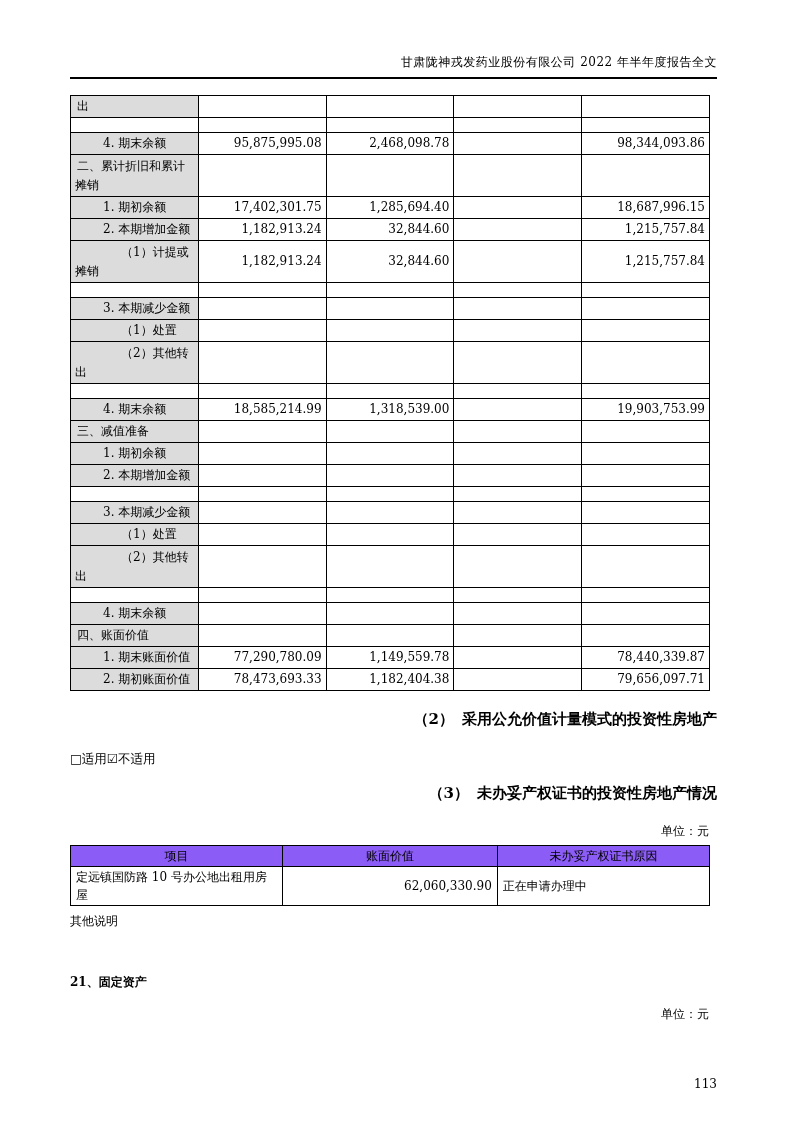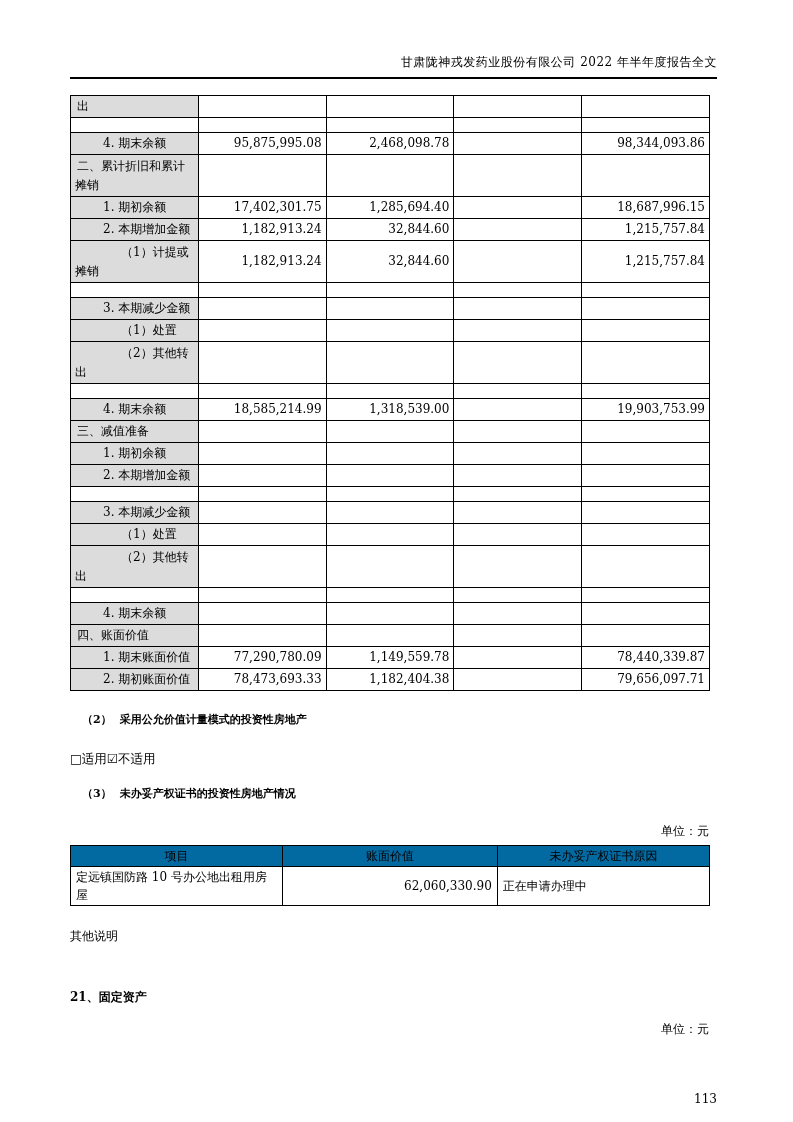--- a/index.html
+++ b/index.html
@@ -40,48 +40,49 @@
   table.t1 tr.r-tall{height:42px;}
   table.t1 tr.r-empty{height:15px;}
   td.lbl{background:#dcdcdc;text-align:left;}
   td.lbl.empty{background:#fff;}
   td.lbl.lvl1{text-indent:2px;}
   td.lbl.lvl2{text-indent:28px;}
   td.lbl.lvl3{text-indent:46px;}
   td.num{text-align:right;padding:1px 6px;background:#fff;}
   
   .sec-heading{
-    font-weight:bold;font-size:11px;
+    font-weight:bold;font-size:15px;
     margin:22px 0 0 12px;
     line-height:13px;
+    text-align:right;
   }
   .sec-heading .sec-num{margin-right:8px;}
   .check-line{margin-top:27px;line-height:12px;font-size:12.5px;}
   .check-line .cb{}
   .unit-label{text-align:right;margin-top:24px;line-height:15px;padding-right:8px;}
   
   table.t2{
     border-collapse:collapse;table-layout:fixed;
     width:640px;margin-top:6px;
   }
   table.t2 th,table.t2 td{
     border:1px solid #000;
     vertical-align:middle;
     line-height:18px;
     padding:1px 5px;
     box-sizing:border-box;
     overflow:hidden;
     font-weight:normal;
   }
   table.t2 tr{height:20px;}
-  table.t2 th{background:#0369a1;text-align:center;}
+  table.t2 th{background:#8b5cf6;text-align:center;}
   td.c-item{text-align:left;}
   td.c-value{text-align:right;}
   td.c-reason{text-align:left;}
-  .note{margin-top:23px;line-height:14px;}
+  .note{margin-top:8px;line-height:14px;}
   .big-heading{font-weight:bold;font-size:12px;margin-top:46px;line-height:17px;}
   .unit-label.second{margin-top:16px;}
   .page-number{text-align:right;margin-top:56px;font-size:12px;line-height:13px;}
 </style>
 </head>
 <body>
 
 <div class="page">
 
   <div class="header">

